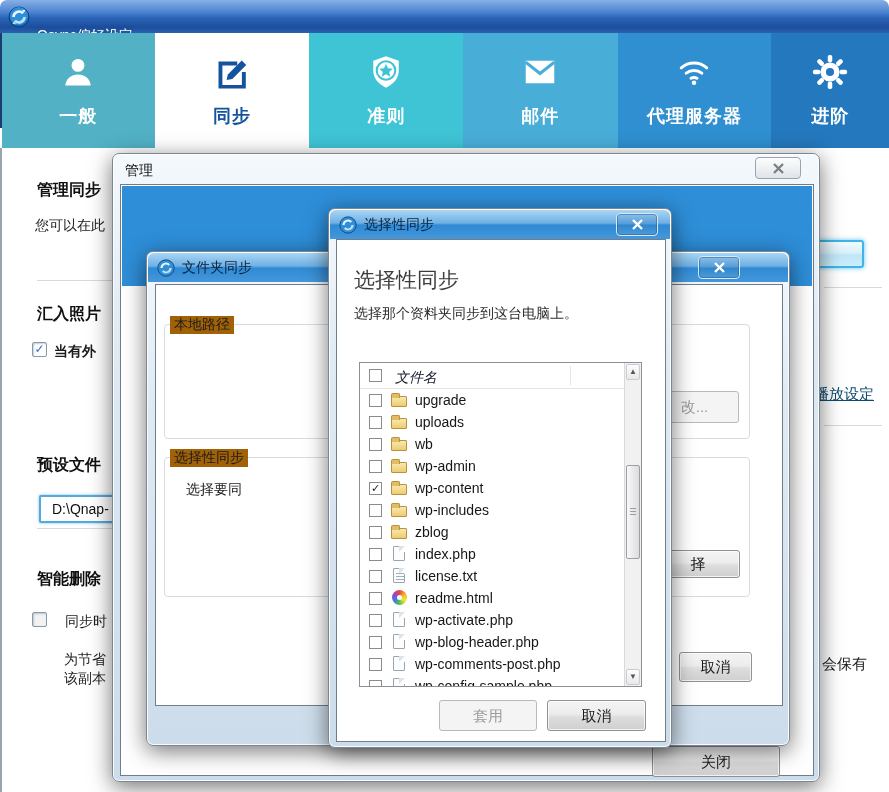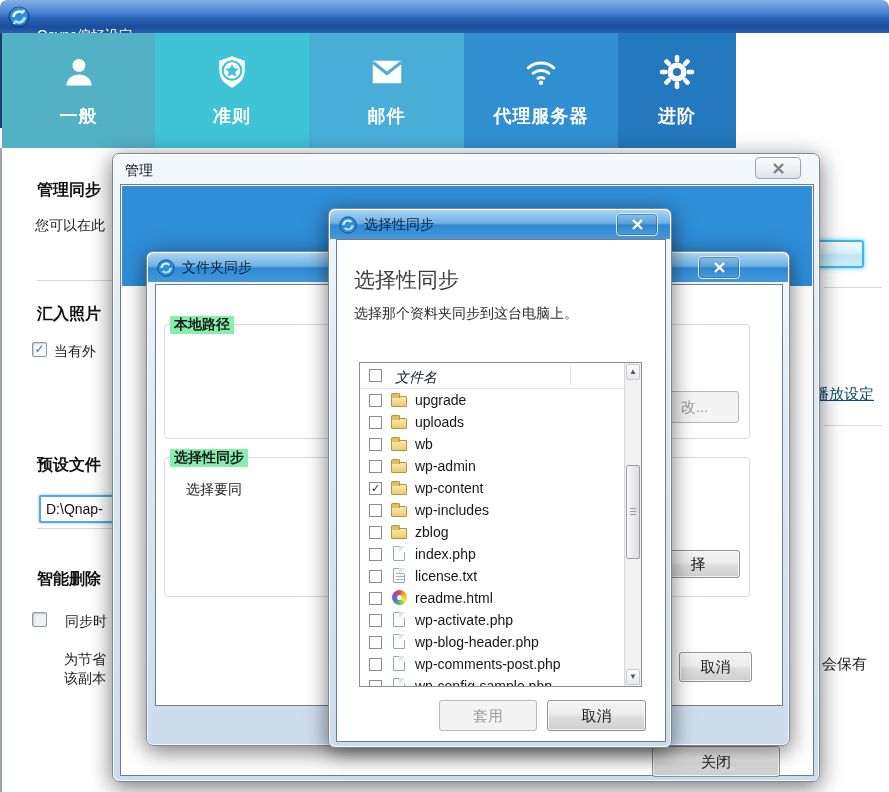--- a/index.html
+++ b/index.html
@@ -23,21 +23,21 @@
   .t0{width:153px}.t1{width:155px}.t2{width:154px}.t3{width:155px}.t4{width:154px}.t5{width:118px}
 
   
   .bgbody{ position:absolute; left:0; top:148px; width:889px; height:644px; background:#fff; border-left:2px solid #9aa4ad; }
   .bg-h{ position:absolute; font-size:16px; font-weight:bold; color:#101010; white-space:nowrap; }
   .bg-t{ position:absolute; font-size:14px; color:#1c1c1c; white-space:nowrap; }
   .divider{ position:absolute; height:1px; background:#d9d9d9; }
   .cbx{ position:absolute; width:15px; height:15px; background:#fff; border:1px solid #8b98a5; border-radius:2px;
         font-size:12px; line-height:13px; text-align:center; color:#3d6cc8; box-shadow:inset 1px 1px 2px rgba(120,140,160,.45); }
   .pathfield{ position:absolute; background:#fff; border:2px solid #57a8dc; border-radius:2px;
-        font-size:14px; color:#111; padding:4px 2px 0 5px; box-shadow:0 0 3px rgba(90,170,220,.8); }
+        font-size:14px; color:#111; padding:4px 2px 0 11px; box-shadow:0 0 3px rgba(90,170,220,.8); }
   .glowbtn{ position:absolute; background:linear-gradient(180deg,#f2fbfe 0%,#d9f0fb 45%,#bfe6f8 55%,#cdeefb 100%);
         border:2px solid #3fb4e6; border-radius:3px; box-shadow:0 0 5px rgba(80,190,238,.9); }
   .bglink{ position:absolute; font-size:15px; color:#0c4a6e; text-decoration:underline; white-space:nowrap; cursor:pointer; }
 
   
   .dlg{ position:absolute; border:1px solid #7d8792; border-radius:7px;
         background:linear-gradient(180deg,#f4f9fd 0%,#dfeaf3 30%,#ccdcea 100%);
         box-shadow:0 5px 22px rgba(0,0,0,.55), inset 0 0 0 1px rgba(255,255,255,.85); }
   .dlg-titlebar-blue{ position:absolute; left:1px; right:1px; top:1px; height:29px; border-radius:6px 6px 0 0;
         background:linear-gradient(180deg,#a9d6f5 0%,#6fb0e3 45%,#2f8ad4 52%,#4597da 100%);
@@ -51,21 +51,21 @@
   .dlg-content{ position:absolute; background:#fff; border:1px solid #6f7e8a; }
 
   
   .btn{ position:absolute; border:1px solid #8e9294; border-radius:3px; text-align:center; cursor:pointer;
         background:linear-gradient(180deg,#f4f4f4 0%,#ececec 45%,#dddddd 55%,#cfcfcf 100%);
         font-size:15px; color:#1a1a1a; box-shadow:inset 0 0 0 1px rgba(255,255,255,.75); }
   .btn.disabled{ background:#f4f4f4; border-color:#b5babd; color:#9c9c9c; box-shadow:none; cursor:default; }
 
   
   .groupbox{ position:absolute; border:1px solid #d5dce3; border-radius:4px; }
-  .grouplabel{ position:absolute; background:#86efac; font-size:14px; font-weight:bold; color:#1b1b1b; padding:0 4px; white-space:nowrap; }
+  .grouplabel{ position:absolute; background:#a16207; font-size:14px; font-weight:normal; color:#1b1b1b; padding:0 4px; white-space:nowrap; }
 
   
   .sel-heading{ position:absolute; font-size:21px; color:#3d3d3d; white-space:nowrap; }
   .sel-desc{ position:absolute; font-size:14px; color:#2c2c2c; white-space:nowrap; }
   .listbox{ position:absolute; background:#fff; border:1px solid #8b8f97; overflow:hidden; }
   .listhead{ position:absolute; left:0; top:0; right:17px; height:26px; border-bottom:1px solid #e4e4e4; background:#fff; }
   .listhead .hdiv{ position:absolute; top:3px; bottom:3px; width:1px; background:#e4e4e4; }
   .lrow{ position:absolute; left:0; right:17px; height:22px; display:flex; align-items:center; background:#fff; }
   .lcb{ width:13px; height:13px; margin-left:9px; background:#fff; border:1px solid #8b8b8b;
         font-size:11px; line-height:11px; text-align:center; color:#1c1c1c; flex:none; }
@@ -114,20 +114,29 @@
 
   <div class="nav">
     <div class="tab t0" style="background: rgb(82, 177, 197);">
       <span class="tabicon">
         <svg viewBox="0 0 24 24" width="36" height="36" fill="#ffffff">
             <circle cx="12" cy="7.6" r="4.3"></circle>
             <path d="M3.5 21c.4-4.6 4-7.4 8.5-7.4s8.1 2.8 8.5 7.4z"></path>
           </svg>
       </span>
       <span class="tablabel">一般</span>
+    </div>
+    <div class="tab t1 active" style="background: rgb(255, 255, 255);">
+      <span class="tabicon">
+        <svg viewBox="0 0 24 24" width="36" height="36" fill="#15549c">
+            <path d="M3 5h12.5v2.6H5.6v13h13V12h2.6v11H3z"></path>
+            <path d="M9.2 13.6l9.3-9.3 3 3-9.3 9.3-3.8.8z"></path>
+          </svg>
+      </span>
+      <span class="tablabel">同步</span>
     </div>
     <div class="tab t2" style="background: rgb(63, 196, 214);">
       <span class="tabicon">
         <svg viewBox="0 0 24 24" width="36" height="36">
             <path d="M12 1.5l8.5 3v6.5c0 5.2-3.5 9-8.5 11.5C7 20 3.5 16.2 3.5 11V4.5z" fill="#ffffff"></path>
             <circle cx="12" cy="11" r="6.2" fill="none" stroke="#3fc4d6" stroke-width="1.4"></circle>
             <path d="M12 6.6l1.35 2.9 3.15.35-2.35 2.15.65 3.1L12 13.5l-2.8 1.6.65-3.1L7.5 9.85l3.15-.35z" fill="#3fc4d6"></path>
           </svg>
       </span>
       <span class="tablabel">准则</span>
@@ -174,21 +183,21 @@
       <span class="tablabel">进阶</span>
     </div>
   </div>
 
   <div class="bgbody">
     <div class="bg-h" style="left:35px; top:32px;">管理同步</div>
     <div class="bg-t" style="left:33px; top:69px;">您可以在此</div>
     <div class="divider" style="left:35px; top:132px; width:85px;"></div>
     <div class="bg-h" style="left:35px; top:156px;">汇入照片</div>
     <div class="cbx" style="left:30px; top:194px;">✓</div>
-    <div class="bg-t" style="left:52px; top:195px;">当有外</div>
+    <div class="bg-t" style="left:52px; top:195px;font-weight:bold;">当有外</div>
 
     <div class="bg-h" style="left:35px; top:307px;">预设文件</div>
     <div class="pathfield" style="left:37px; top:347px; width:85px; height:28px;">D:\Qnap-</div>
     <div class="divider" style="left:35px; top:380px; width:85px;"></div>
     <div class="bg-h" style="left:35px; top:421px;">智能删除</div>
     <div class="cbx" style="left:30px; top:464px; color:transparent; background:#f2f2f2;">✓</div>
     <div class="bg-t" style="left:52px; top:465px;margin-left:11px;">同步时</div>
     <div class="bg-t" style="left:62px; top:503px;">为节省</div>
     <div class="bg-t" style="left:62px; top:522px;">该副本</div>
 

